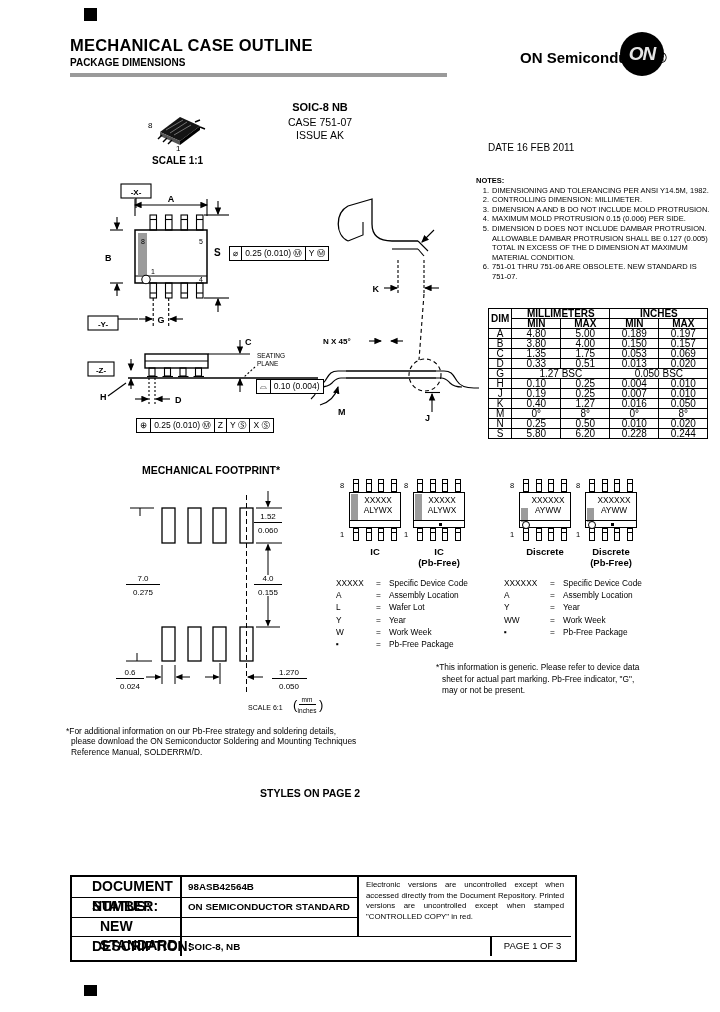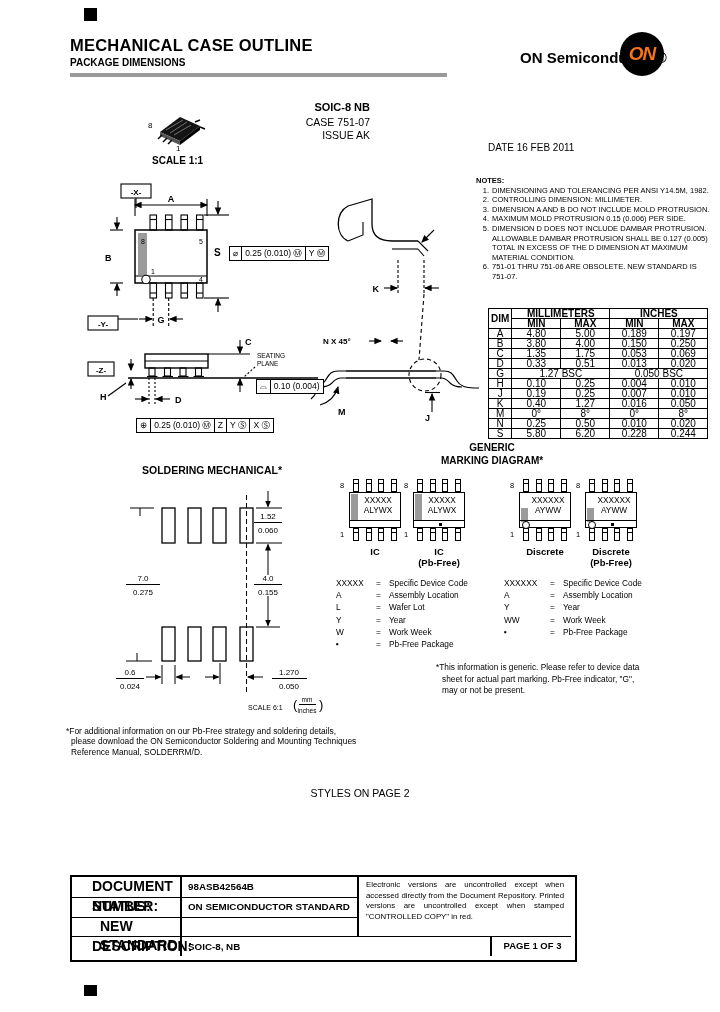--- a/index.html
+++ b/index.html
@@ -10,24 +10,24 @@
   
   .pmark{position:absolute;background:#000;}
 
   
   #hdr-title{left:70px;top:36px;font-size:16.5px;font-weight:bold;letter-spacing:.2px;}
   #hdr-sub{left:70px;top:57px;font-size:10px;font-weight:bold;}
   #hdr-rule{left:70px;top:73px;width:377px;height:3.5px;background:#9a9a9a;}
   #brand{left:520px;top:49px;font-size:15px;font-weight:bold;}
   #logo{left:620px;top:32px;width:44px;height:44px;background:#000;border-radius:50%;
         display:flex;align-items:center;justify-content:center;}
-  #logo span{color:#f97316;font-weight:bold;font-style:italic;font-size:19px;letter-spacing:-1px;}
-
-  
-  #case-block{left:270px;top:101px;width:100px;text-align:right;font-size:10.5px;line-height:13px;}
+  #logo span{color:#e5e5e5;font-weight:bold;font-style:italic;font-size:19px;letter-spacing:-1px;}
+
+  
+  #case-block{left:270px;top:101px;width:100px;text-align:center;font-size:10.5px;line-height:13px;}
   #case-name{font-size:11px;font-weight:bold;margin-bottom:2px;}
   #date{left:488px;top:142px;font-size:10px;}
   #pkg-pin8{left:148px;top:121px;font-size:8px;}
   #pkg-pin1{left:176px;top:144px;font-size:8px;}
   #scale11{left:152px;top:155px;font-size:10px;font-weight:bold;}
 
   
   #notes{left:476px;top:176px;width:234px;font-size:7.5px;line-height:9.6px;}
   #notes-h{font-weight:bold;}
   .note-row{display:flex;}
@@ -75,37 +75,37 @@
   .ls{width:40px;flex:none;}
   .ls.wide{width:46px;}
   .le{width:13px;flex:none;}
   #mk-note{left:436px;top:662px;width:198px;font-size:8.3px;line-height:11.5px;
            padding-left:6px;text-indent:-6px;}
 
   
   #fp-title{left:142px;top:464px;font-size:10.5px;font-weight:bold;}
   #footnote{left:66px;top:726px;width:290px;font-size:8.4px;line-height:10.4px;
             padding-left:5px;text-indent:-5px;}
-  #styles-line{left:260px;top:787px;width:200px;text-align:center;font-size:10.5px;font-weight:normal;}
+  #styles-line{left:260px;top:787px;width:200px;text-align:left;font-size:10.5px;font-weight:bold;}
 
   
   svg{position:absolute;overflow:visible;}
   svg text{font-family:"Liberation Sans",sans-serif;fill:#000;}
   .t7{font-size:7px;} .t8b{font-size:8px;font-weight:bold;} .t9b{font-size:9px;font-weight:bold;}
   .t65{font-size:6.5px;} .f8{font-size:8px;} .f7{font-size:7px;} .f65{font-size:6.5px;} .f13{font-size:13px;}
   .tm{text-anchor:middle;} .te{text-anchor:end;}
 
   
   #doc-table{left:70px;top:875px;width:503px;height:83px;border:2px solid #000;}
   #doc-table .cell{position:absolute;box-sizing:border-box;}
   .vl,.hl{position:absolute;background:#000;}
   .dlabel{font-weight:bold;font-size:14px;text-align:left;padding-right:5px;padding-left:20px;}
   .dvalue{font-weight:bold;font-size:9.8px;text-align:left;padding-left:6px;}
   #disclaimer{font-size:7.8px;line-height:10.6px;text-align:justify;padding:3px 7px;}
-  #page-cell{font-weight:bold;font-size:9.5px;text-align:center;}
+  #page-cell{font-weight:normal;font-size:9.5px;text-align:center;}
 </style>
 </head>
 <body>
 
 <div class="page">
 
   <div class="pmark" style="left:84px;top:8px;width:13px;height:13px;"></div>
   <div class="pmark" style="left:84px;top:985px;width:13px;height:11px;"></div>
 
   <div class="abs" id="hdr-title">MECHANICAL CASE OUTLINE</div>
@@ -336,21 +336,21 @@
           <td>4.80</td>
           <td>5.00</td>
           <td>0.189</td>
           <td>0.197</td>
         </tr>
         <tr>
           <td>B</td>
           <td>3.80</td>
           <td>4.00</td>
           <td>0.150</td>
-          <td>0.250</td>
+          <td>0.157</td>
         </tr>
         <tr>
           <td>C</td>
           <td>1.35</td>
           <td>1.75</td>
           <td>0.053</td>
           <td>0.069</td>
         </tr>
         <tr>
           <td>D</td>
@@ -402,24 +402,20 @@
         <tr>
           <td>S</td>
           <td>5.80</td>
           <td>6.20</td>
           <td>0.228</td>
           <td>0.244</td>
         </tr>
       </tbody>
   </table>
 
-  <div class="abs" id="mk-title">
-    <div>GENERIC</div>
-    <div>MARKING DIAGRAM*</div>
-  </div>
   <div id="chips">
       <div class="mchip" style="left: 340px;">
         <span class="mp8">8</span>
         <div class="mpins">
           <div class="mpin"></div>
           <div class="mpin"></div>
           <div class="mpin"></div>
           <div class="mpin"></div>
         </div>
         <div class="mbody">
@@ -567,21 +563,21 @@
         <span class="lt">Work Week</span>
       </div>
       <div class="lrow">
         <span class="ls wide">▪</span>
         <span class="le">=</span>
         <span class="lt">Pb-Free Package</span>
       </div>
     </div>
   <div class="abs" id="mk-note">*This information is generic. Please refer to device data sheet for actual part marking. Pb-Free indicator, "G", may or not be present.</div>
 
-  <div class="abs" id="fp-title">SOLDERING MECHANICAL*</div>
+  <div class="abs" id="fp-title">MECHANICAL FOOTPRINT*</div>
   <svg style="left:80px;top:485px" width="262" height="235" viewBox="0 0 262 235">
     <defs>
       <marker id="ah2" markerWidth="7" markerHeight="7" refX="6" refY="3" orient="auto-start-reverse">
         <path d="M0,0L7,3L0,6Z" fill="#000"></path>
       </marker>
     </defs>
     <g stroke="#000" stroke-width="1.3" fill="none">
       <rect x="82" y="23" width="13" height="35"></rect>
         <rect x="108" y="23" width="13" height="35"></rect>
       <rect x="133" y="23" width="13" height="35"></rect>

